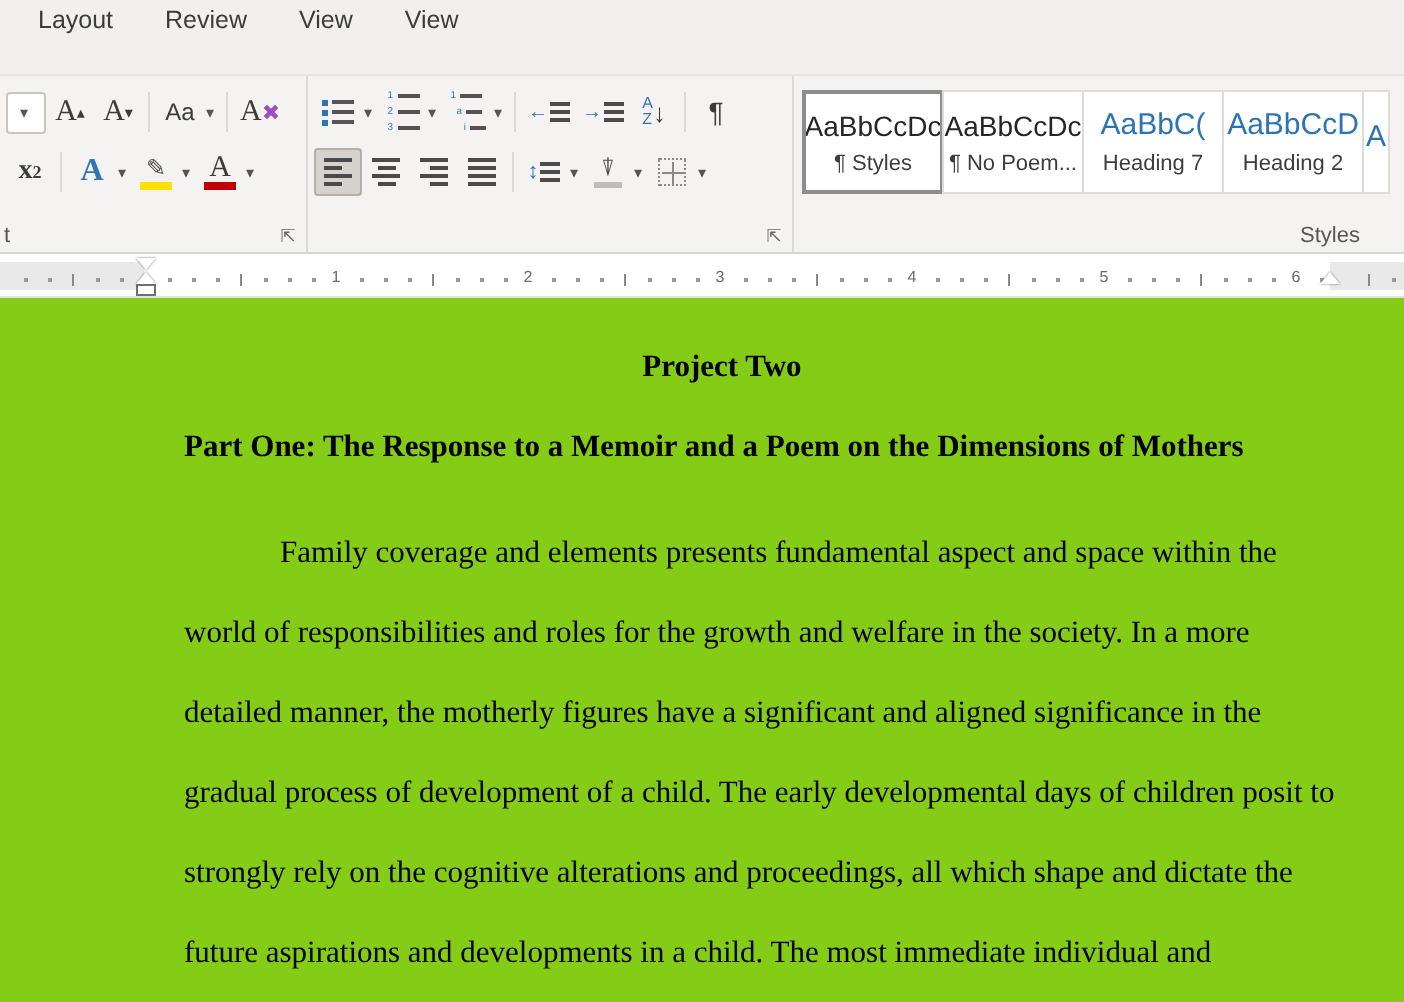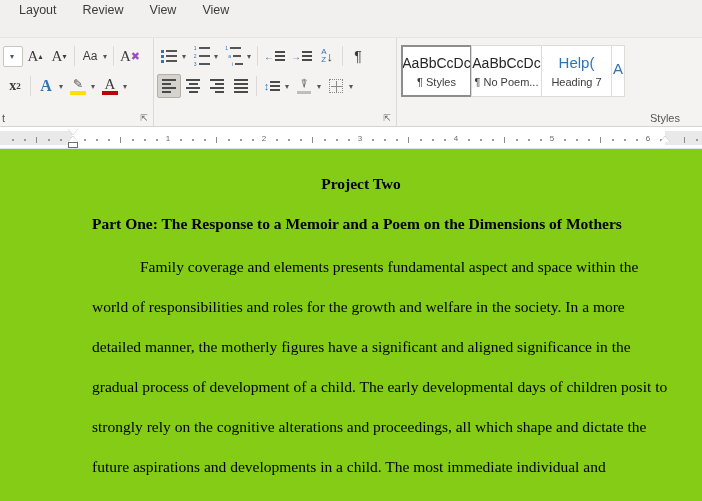--- a/index.html
+++ b/index.html
@@ -207,21 +207,21 @@
   .doc .title {
     text-align: center;
     font-weight: bold;
     font-size: 15.5px;
     margin-bottom: 22px;
   }
   .doc .subhead {
     font-weight: bold;
     font-size: 15.5px;
     padding-left: 72px;
-    margin-bottom: 14px;
+    margin-bottom: 24px;
   }
   .doc .body {
     padding-left: 72px;
     padding-right: 34px;
     line-height: 40px;
     text-indent: 48px;
     text-align: left;
   }
 </style>
 </head>
@@ -424,22 +424,26 @@
       <div class="gallery">
         <div class="stylecard selected">
           <div class="sample">AaBbCcDc</div>
           <div class="sname">¶ Styles</div>
         </div>
         <div class="stylecard">
           <div class="sample">AaBbCcDc</div>
           <div class="sname">¶ No Poem...</div>
         </div>
         <div class="stylecard s-h1">
-          <div class="sample">Help(</div>
+          <div class="sample">AaBbC(</div>
           <div class="sname">Heading 7</div>
+        </div>
+        <div class="stylecard s-h2">
+          <div class="sample">AaBbCcD</div>
+          <div class="sname">Heading 2</div>
         </div>
         <div class="stylecard s-h2" style="width:14px">
           <div class="sample">A</div>
         </div>
       </div>
       <div class="grouplabel" style="text-align:right;padding-right:22px">Styles</div>
     </div>
   </div>
 
   <div class="ruler">

